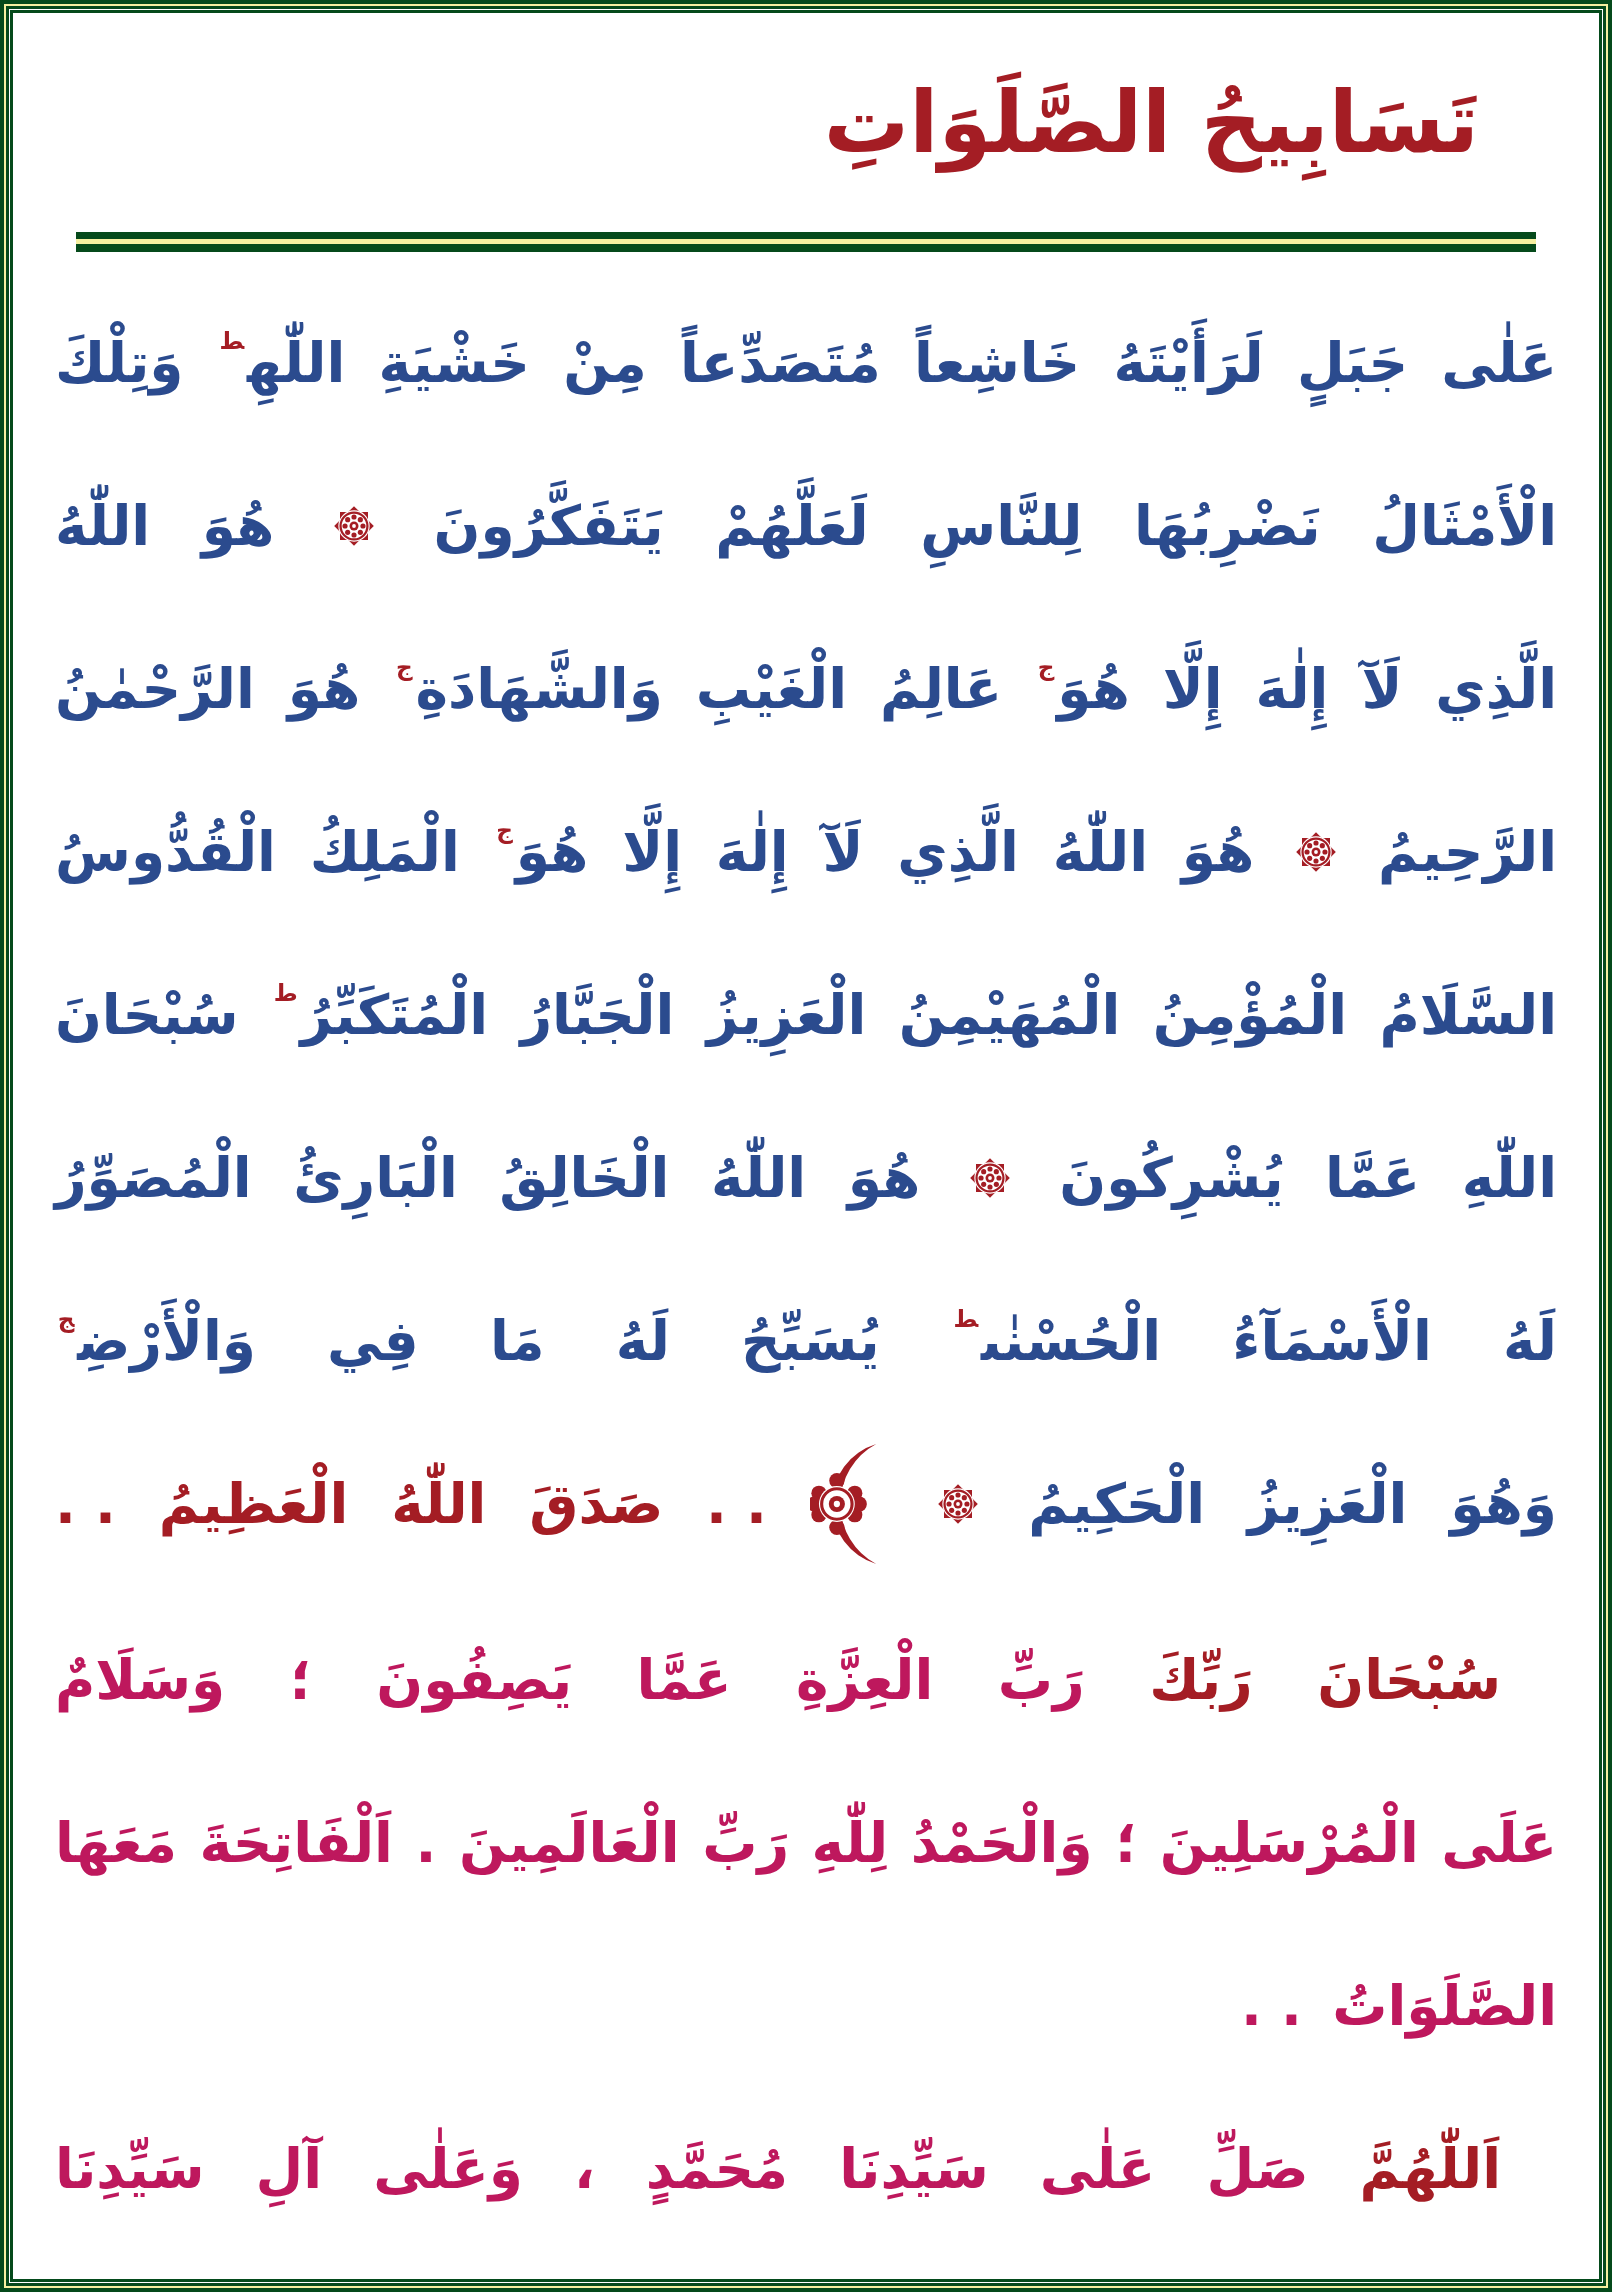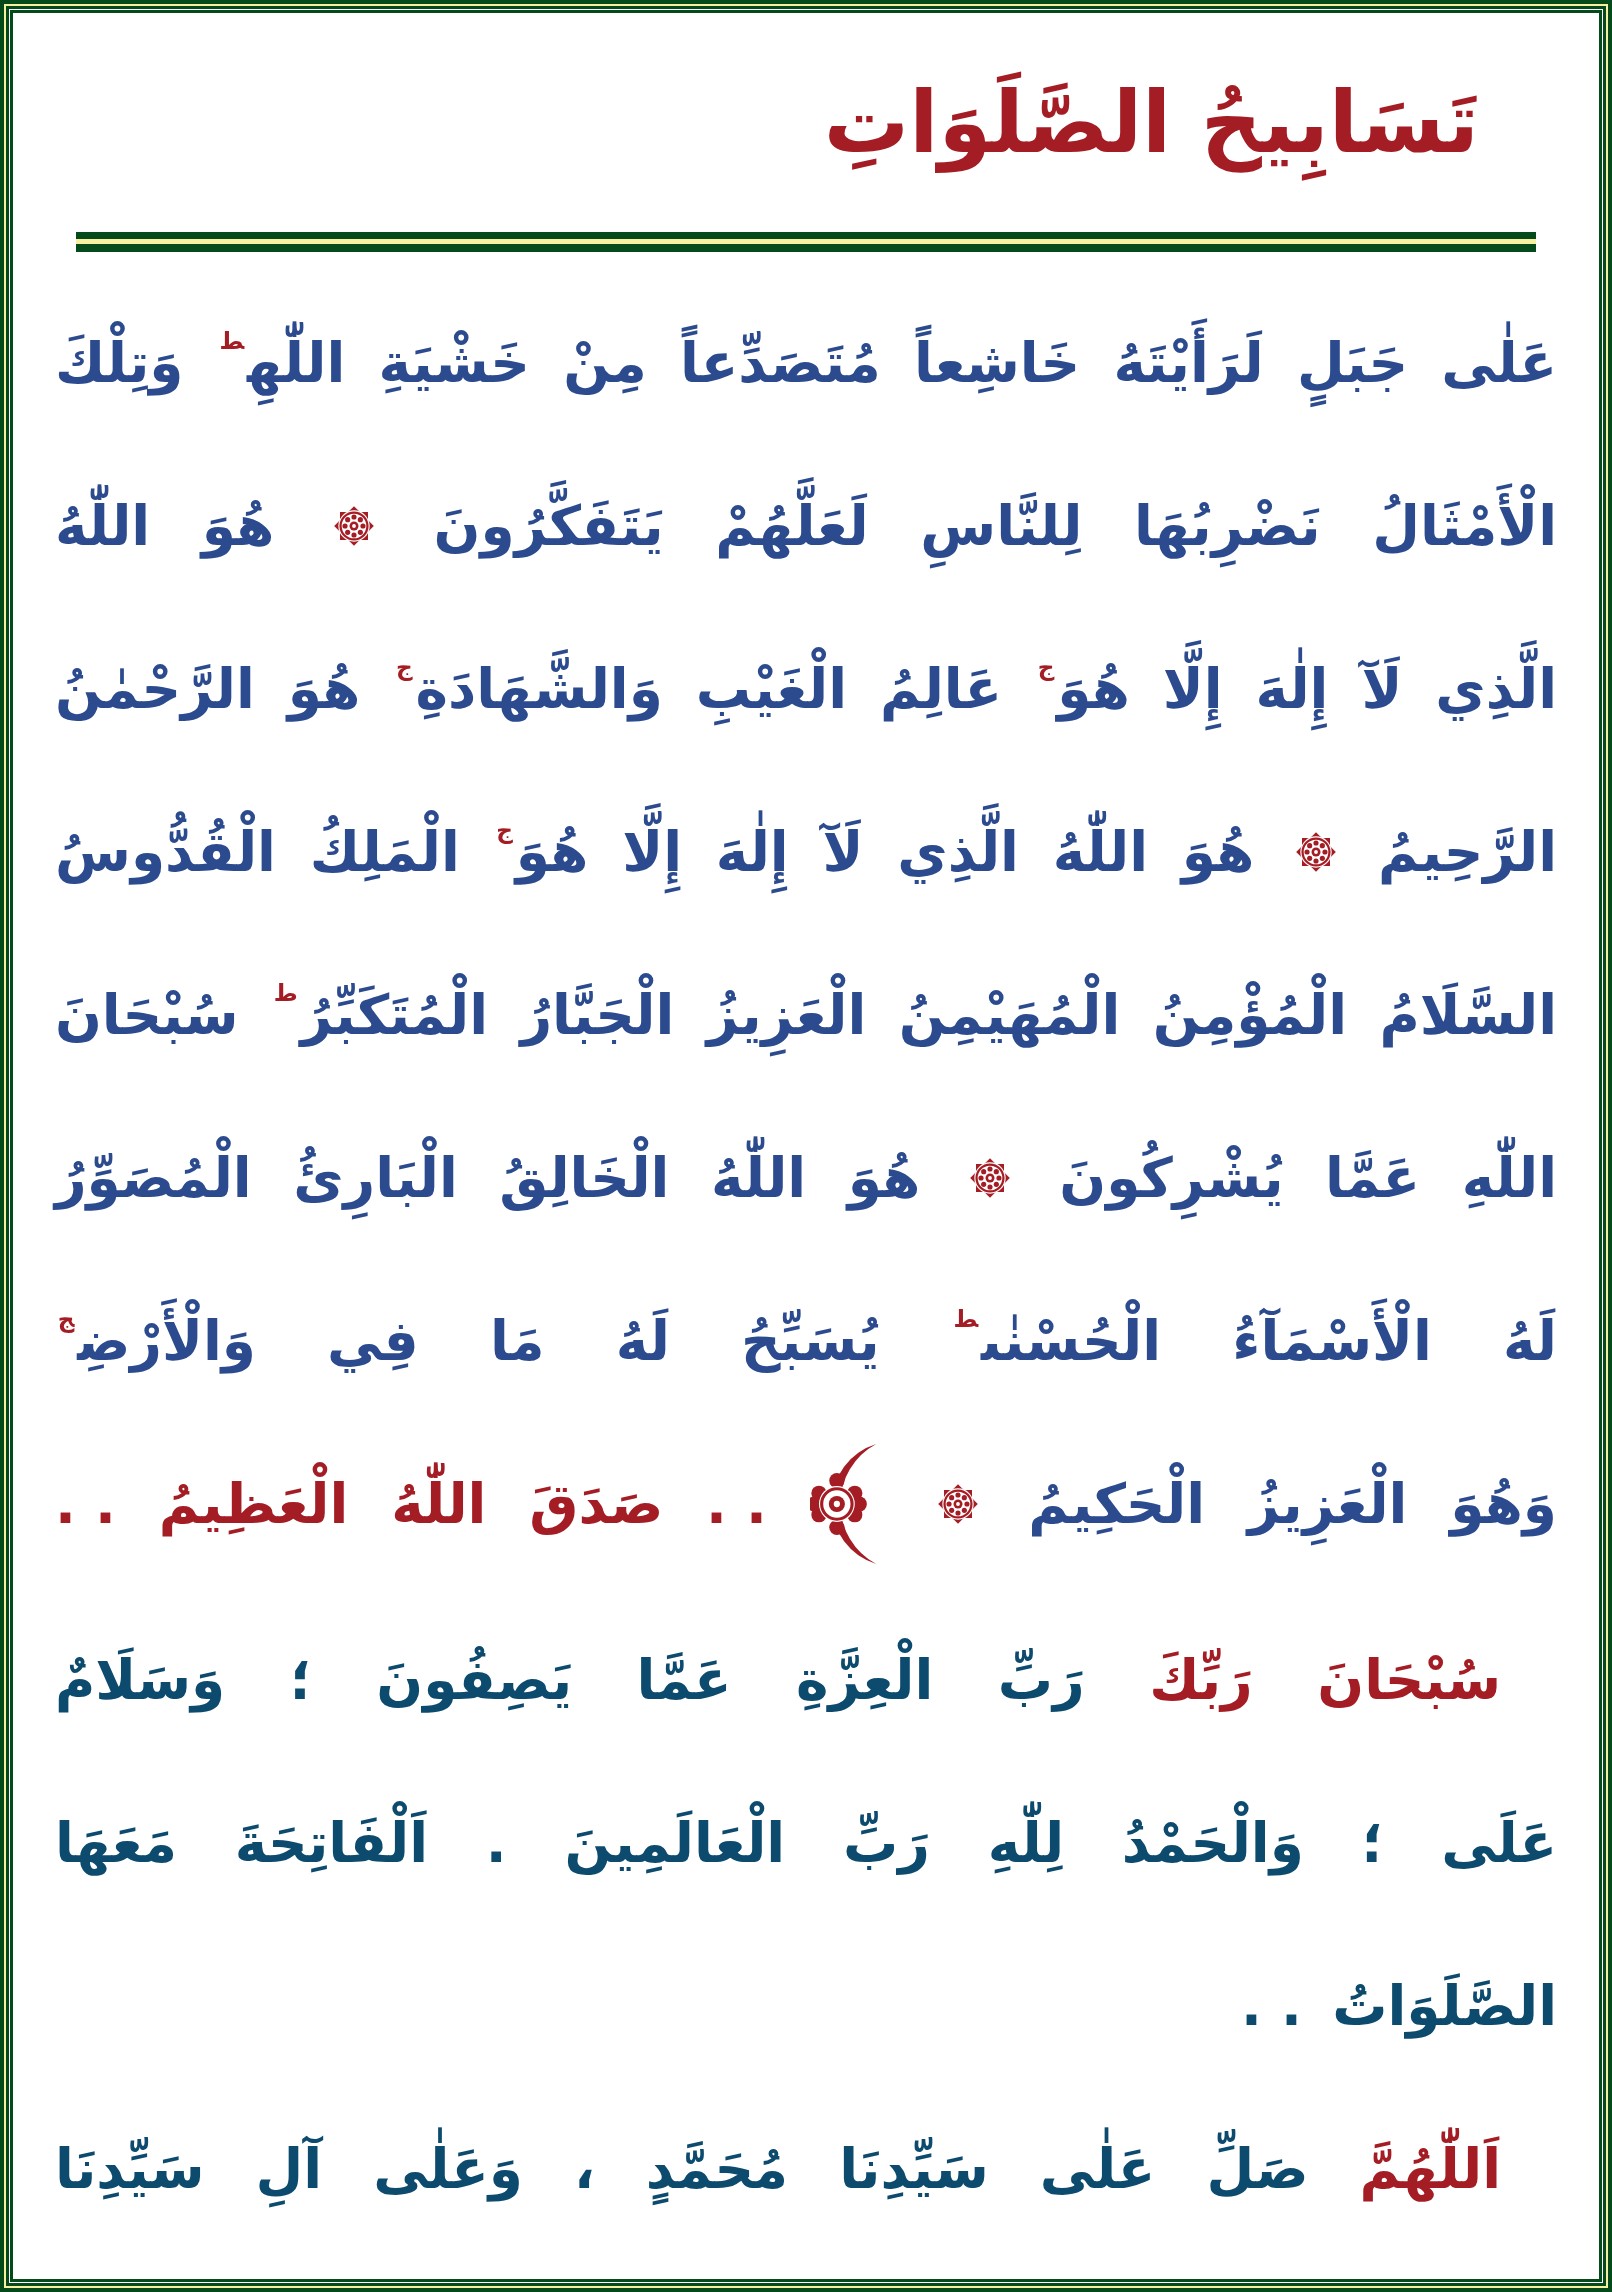--- a/index.html
+++ b/index.html
@@ -18,21 +18,21 @@
   .divider{height:20px;margin:0 63px;
     background:linear-gradient(to bottom,#054a1b 0 33%,#f6f0a0 33% 58%,#054a1b 58% 100%);}
 
   .lines{padding:29px 42px 0;}
   .line{height:163px;display:flex;direction:rtl;align-items:center;
     justify-content:space-between;font-size:55px;font-weight:bold;white-space:nowrap;}
   .line.start{justify-content:flex-start;gap:0.55em;}
   .line.indent{padding-right:56px;}
   .line.gap-top{margin-top:13.4px;}
   .sg-blue{color:#2b4b8e;}
-  .sg-black{color:#0c4a6e;}
+  .sg-black{color:#be185d;}
   .sg-red{color:#a41d24;}
   .word sup{font-size:0.42em;color:#a41d24;position:relative;top:-0.55em;margin:0 0.12em;font-weight:bold;}
   .rosette{width:56px;height:56px;flex:0 0 auto;}
   .crescent{height:136px;width:77px;flex:0 0 auto;}
 </style>
 </head>
 <body>
 
 <div class="frame frame-outer">
   <div class="frame frame-stripe">
@@ -232,20 +232,21 @@
                 <span class="word sg-red">رَبِّكَ</span>
                 <span class="word sg-black">رَبِّ</span>
                 <span class="word sg-black">الْعِزَّةِ</span>
                 <span class="word sg-black">عَمَّا</span>
                 <span class="word sg-black">يَصِفُونَ</span>
                 <span class="word sg-black">؛</span>
                 <span class="word sg-black">وَسَلَامٌ</span>
               </div>
               <div class="line">
                 <span class="word sg-black">عَلَى</span>
+                <span class="word sg-black">الْمُرْسَلِينَ</span>
                 <span class="word sg-black">؛</span>
                 <span class="word sg-black">وَالْحَمْدُ</span>
                 <span class="word sg-black">لِلّٰهِ</span>
                 <span class="word sg-black">رَبِّ</span>
                 <span class="word sg-black">الْعَالَمِينَ</span>
                 <span class="word sg-black">.</span>
                 <span class="word sg-black">اَلْفَاتِحَةَ</span>
                 <span class="word sg-black">مَعَهَا</span>
               </div>
               <div class="line start">

